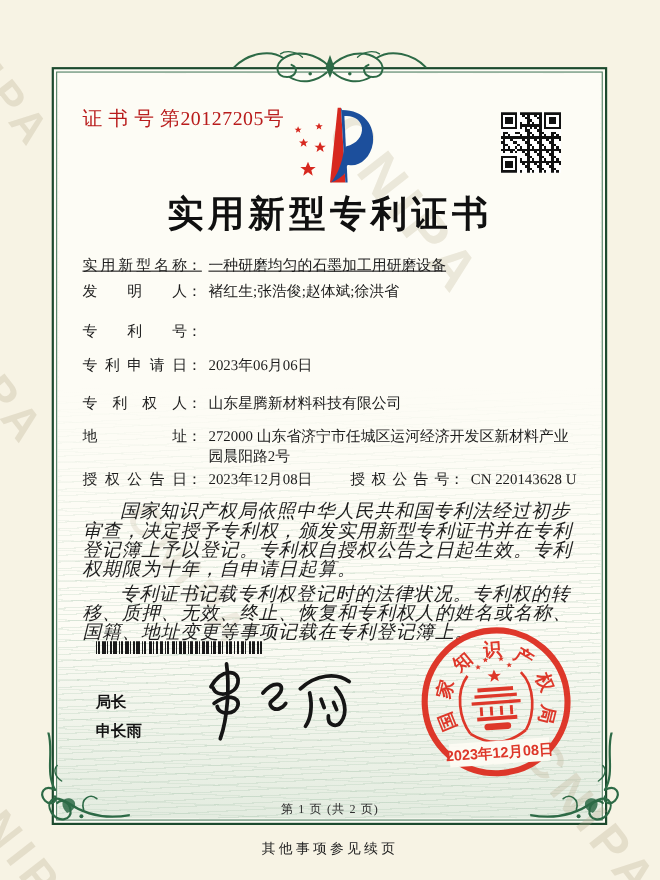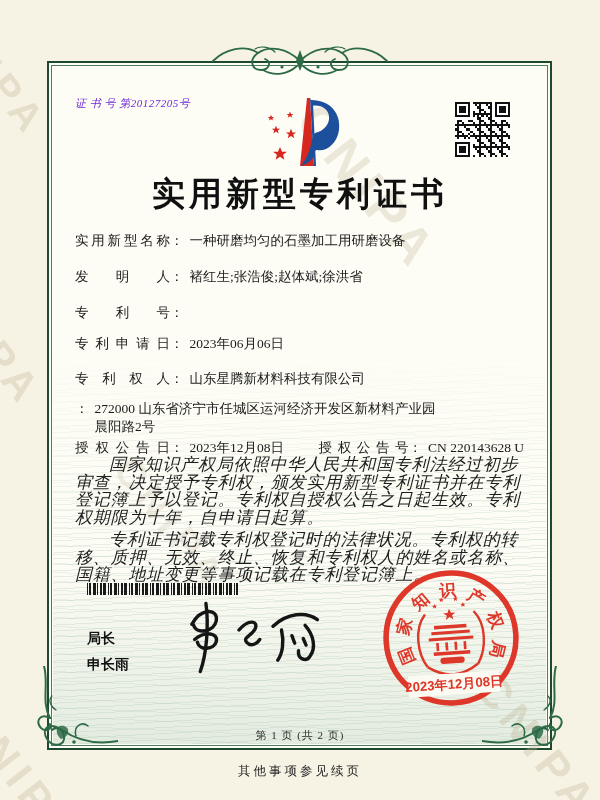--- a/index.html
+++ b/index.html
@@ -26,32 +26,32 @@
   .wm1{left:-40px;top:-6px;font-size:40px;}
   .wm2{left:332px;top:92px;font-size:52px;color:rgba(190,178,148,.28);}
   .wm3{left:-48px;top:258px;font-size:42px;}
   .wm4{left:140px;top:448px;font-size:40px;color:rgba(190,178,148,.22);}
   .wm5{left:505px;top:664px;font-size:44px;}
   .wm6{left:-12px;top:698px;font-size:42px;}
 
   .content{position:absolute;inset:0;z-index:3;}
 
   
-  .cert-no{position:absolute;left:75px;top:96px;font-size:11px;letter-spacing:.5px;color:#6d28d9;font-style:italic;}
+  .cert-no{position:absolute;left:75px;top:96px;font-size:18px;letter-spacing:.5px;color:#b91c1c;}
   .logo{position:absolute;left:245px;top:86px;}
   .qr{position:absolute;left:455px;top:102px;}
   .title{position:absolute;left:0;right:0;top:172px;text-align:center;
          font-size:33px;font-weight:700;letter-spacing:4px;color:#101010;}
 
   
   .fields{position:absolute;left:75px;top:231px;width:455px;font-size:13.5px;color:#1c1c1c;}
   .row{display:flex;line-height:20px;}
   .row .lab{width:95px;text-align:justify;text-align-last:justify;flex:none;}
   .row .col{flex:none;margin-right:6px;}
-  .r1{margin-bottom:16px;} .r2{margin-bottom:16px;} .r3{margin-bottom:11px;}
+  .r1{margin-bottom:4px;text-decoration:underline;} .r2{margin-bottom:16px;} .r3{margin-bottom:11px;}
   .r4{margin-bottom:15px;} .r5{margin-bottom:11px;}
   .r6{margin-bottom:0;line-height:18px;min-height:36px;}
   .r6 .val{width:345px;}
   .r7{margin-top:2px;}
   .r7 .val1{width:129px;}
   .r7 .lab2{width:90px;text-align:justify;text-align-last:justify;flex:none;}
 
   
   .paras{position:absolute;left:75px;top:456px;width:452px;font-size:17px;
          line-height:17.5px;font-style:italic;letter-spacing:.8px;color:#1d1d1d;}
@@ -405,20 +405,21 @@
         <span class="lab">专利申请日</span>
           <span class="col">：</span>
           <span class="val">2023年06月06日</span>
       </div>
       <div class="row r5">
         <span class="lab">专利权人</span>
           <span class="col">：</span>
           <span class="val">山东星腾新材料科技有限公司</span>
       </div>
       <div class="row r6">
+        <span class="lab">地址</span>
           <span class="col">：</span>
           <span class="val">272000 山东省济宁市任城区运河经济开发区新材料产业园晨阳路2号</span>
       </div>
       <div class="row r7">
         <span class="lab">授权公告日</span>
           <span class="col">：</span>
           <span class="val val1">2023年12月08日</span>
         <span class="lab2">授权公告号</span>
           <span class="col">：</span>
           <span class="val">CN 220143628 U</span>

